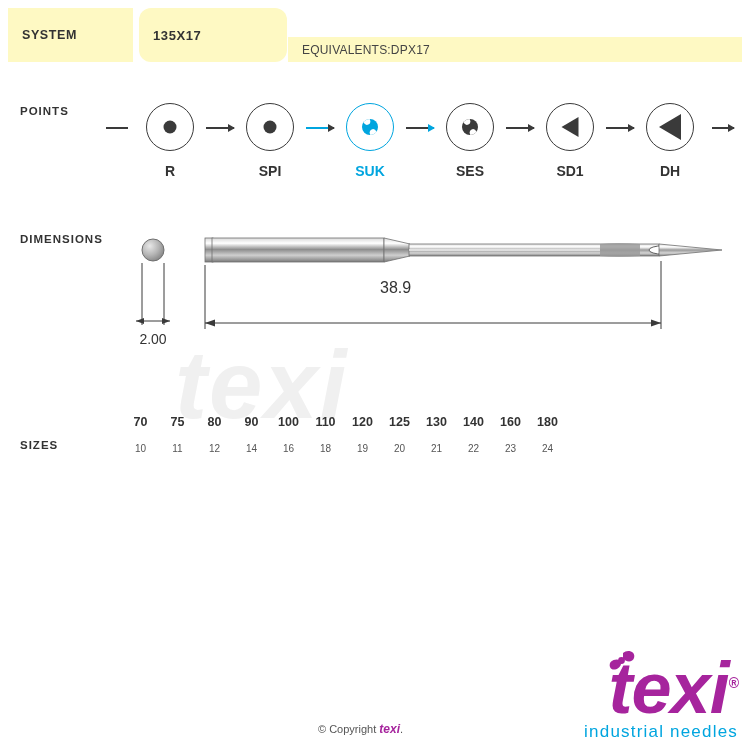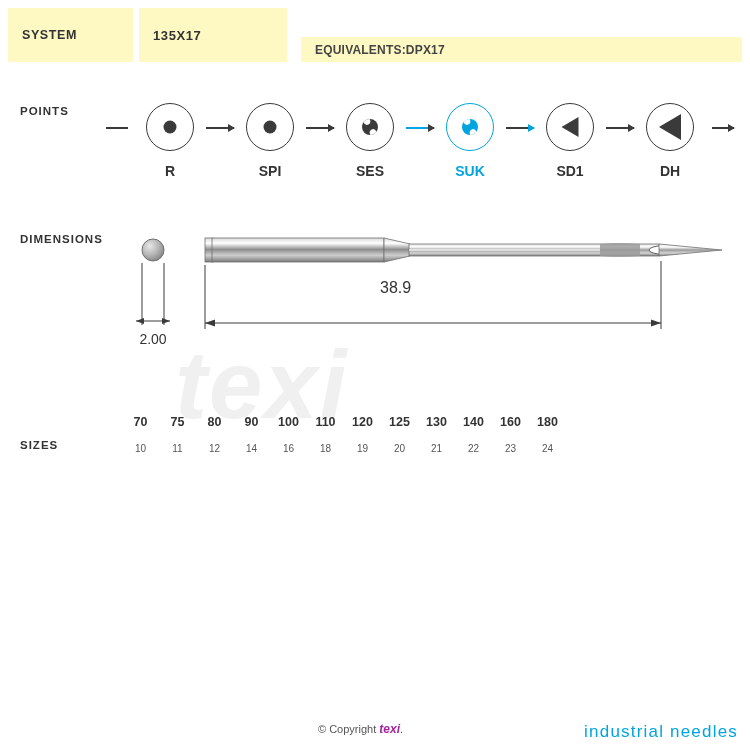--- a/index.html
+++ b/index.html
@@ -28,22 +28,22 @@
     display: flex;
     align-items: center;
     padding-left: 14px;
     box-sizing: border-box;
     font-size: 12.5px;
     font-weight: bold;
     letter-spacing: 0.6px;
     color: #333;
   }
   .system-label { width: 125px; margin-right: 6px; }
-  .system-value { width: 148px; margin-right: 14px; font-size: 13px; }
-  .system-equiv { flex: 1; font-weight: bold; letter-spacing: 0.2px; font-size: 12px; color: #444; margin-top: 29px; }
+  .system-value { width: 148px; margin-right: 1px; font-size: 13px; border-radius: 12px; }
+  .system-equiv { flex: 1; font-weight: normal; letter-spacing: 0.2px; font-size: 12px; color: #444; margin-top: 29px; }
 
   
   .section-label {
     position: absolute;
     left: 20px;
     font-size: 11.5px;
     font-weight: bold;
     letter-spacing: 1px;
     color: #333;
   }
@@ -270,36 +270,36 @@
 
     <div class="point-item">
       <span class="arrow-left"></span>
       <div class="point-circle">
         <span class="g-dot"></span>
       </div>
       <span class="arrow-right"></span>
       <div class="point-name">SPI</div>
     </div>
 
+    <div class="point-item active">
+      <span class="arrow-left"></span>
+      <div class="point-circle">
+        <span class="g-suk"></span>
+      </div>
+      <span class="arrow-right"></span>
+      <div class="point-name">SUK</div>
+    </div>
+
     <div class="point-item">
       <span class="arrow-left"></span>
       <div class="point-circle">
         <span class="g-ses"></span>
       </div>
       <span class="arrow-right"></span>
       <div class="point-name">SES</div>
-    </div>
-
-    <div class="point-item active">
-      <span class="arrow-left"></span>
-      <div class="point-circle">
-        <span class="g-suk"></span>
-      </div>
-      <span class="arrow-right"></span>
-      <div class="point-name">SUK</div>
     </div>
 
     <div class="point-item">
       <span class="arrow-left"></span>
       <div class="point-circle">
         <span class="g-tri-sm"></span>
       </div>
       <span class="arrow-right"></span>
       <div class="point-name">SD1</div>
     </div>
@@ -421,14 +421,22 @@
       <div class="size-nm">24</div>
     </div>
   </div>
 </div>
 
 <div class="copyright">
   <span>© Copyright </span><span class="c-texi">texi</span><span>.</span>
 </div>
 
 <div id="logo-block">
+  <div class="logo-texi">
+    <svg class="logo-leaf" width="34" height="34" viewBox="0 0 34 34">
+      <path d="M20,4 C24,0 33,2 31,9 C29.5,14 22,13 20,9 Z" fill="#a6249d"></path>
+      <path d="M17,11 C12,9 5,12 7,18 C9,23 17,20 18,15 Z" fill="#a6249d"></path>
+      <circle cx="18.5" cy="11.5" r="3.4" fill="#a6249d"></circle>
+    </svg>
+    <span>texi</span><span class="logo-reg">®</span>
+  </div>
   <div class="logo-sub">industrial needles</div>
 </div>
 
 </body></html>

